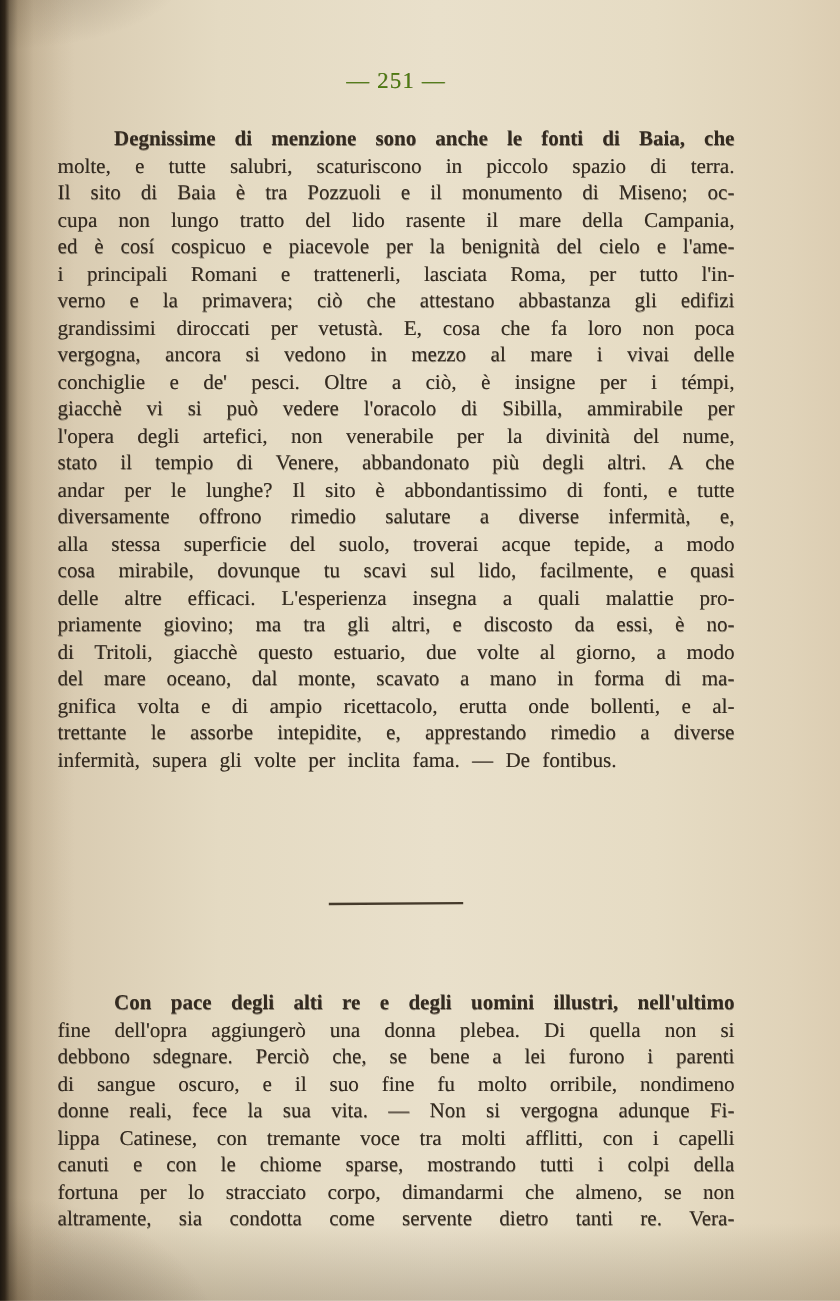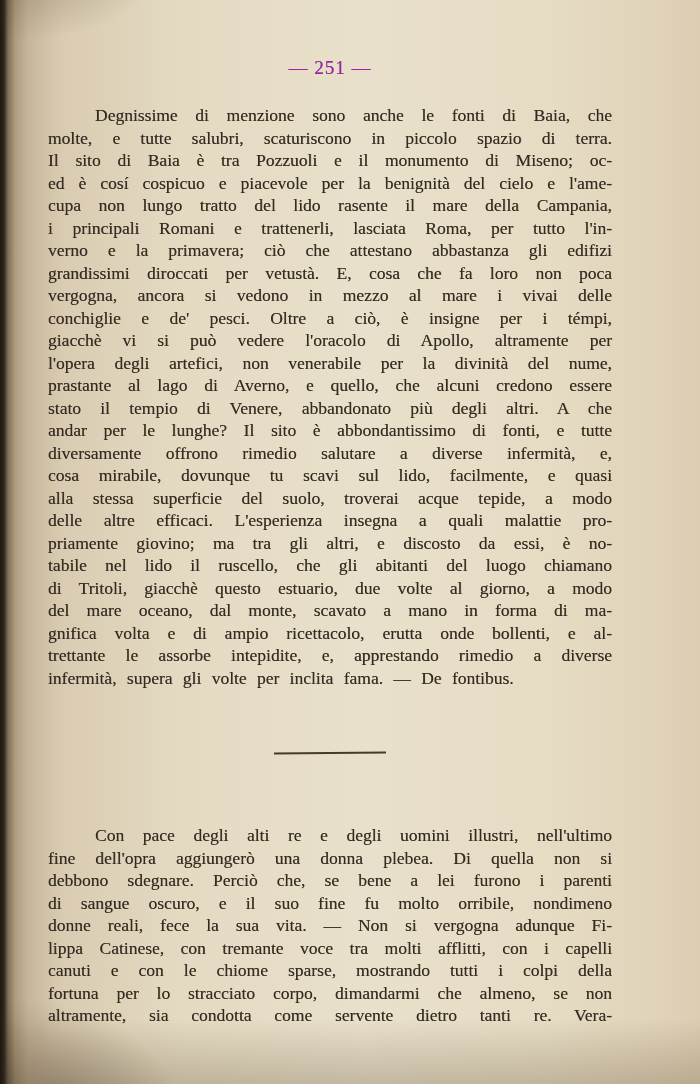--- a/index.html
+++ b/index.html
@@ -24,40 +24,40 @@
       linear-gradient(90deg, #c9b99d 0%, #d8cab0 7%, #e4dac2 26%, #e9e0cb 52%,
                       #e6dcc4 78%, #e0d3b9 94%, #dccdb2 100%);
   }
   .page-number {
     position: absolute;
     left: 48px; width: 564px;
     top: 57px;
     text-align: center;
     font-size: 19px;
     letter-spacing: 1px;
-    color: #a21caf;
+    color: #4d7c0f;
     text-shadow: 0.3px 0.3px 0.3px rgba(51,42,32,0.55);
   }
   .text-block {
     position: absolute;
     left: 48px;
     width: 564px;
     color: #332a20;
     font-size: 17.5px;
     line-height: 22.5px;
     text-shadow: 0.3px 0.3px 0.3px rgba(51,42,32,0.5);
   }
   #paragraph-1 { top: 104px; }
   #paragraph-2 { top: 824px; }
   .line {
     text-align: justify;
     text-align-last: justify;
     white-space: normal;
   }
-  .line.indent { text-indent: 47px; }
+  .line.indent { text-indent: 47px; font-weight: bold; }
   .line.end {
     text-align-last: left;
     word-spacing: 0.34em;
   }
   .italic { }
   .divider-row {
     position: absolute;
     left: 48px; width: 564px;
     top: 752px;
     display: flex;
@@ -71,38 +71,36 @@
 </style>
 </head>
 <body>
 
 <div class="page-number">— 251 —</div>
 
 <div id="paragraph-1" class="text-block">
     <div class="line indent"><span>Degnissime di menzione sono anche le fonti di Baia, che</span></div>
     <div class="line"><span>molte, e tutte salubri, scaturiscono in piccolo spazio di terra.</span></div>
     <div class="line"><span>Il sito di Baia è tra Pozzuoli e il monumento di Miseno; oc-</span></div>
+    <div class="line"><span>cupa non lungo tratto del lido rasente il mare della Campania,</span></div>
     <div class="line"><span>ed è cosí cospicuo e piacevole per la benignità del cielo e l'ame-</span></div>
-    <div class="line"><span>cupa non lungo tratto del lido rasente il mare della Campania,</span></div>
     <div class="line"><span>i principali Romani e trattenerli, lasciata Roma, per tutto l'in-</span></div>
     <div class="line"><span>verno e la primavera; ciò che attestano abbastanza gli edifizi</span></div>
     <div class="line"><span>grandissimi diroccati per vetustà. E, cosa che fa loro non poca</span></div>
     <div class="line"><span>vergogna, ancora si vedono in mezzo al mare i vivai delle</span></div>
     <div class="line"><span>conchiglie e de' pesci. Oltre a ciò, è insigne per i témpi,</span></div>
-    <div class="line"><span>giacchè vi si può vedere l'oracolo di Apollo, altramente per</span></div>
+    <div class="line"><span>giacchè vi si può vedere l'oracolo di Sibilla, ammirabile per</span></div>
     <div class="line"><span>l'opera degli artefici, non venerabile per la divinità del nume,</span></div>
-    <div class="line"><span>prastante al lago di Averno, e quello, che alcuni credono essere</span></div>
     <div class="line"><span>stato il tempio di Venere, abbandonato più degli altri. A che</span></div>
     <div class="line"><span>andar per le lunghe? Il sito è abbondantissimo di fonti, e tutte</span></div>
     <div class="line"><span>diversamente offrono rimedio salutare a diverse infermità, e,</span></div>
+    <div class="line"><span>alla stessa superficie del suolo, troverai acque tepide, a modo</span></div>
     <div class="line"><span>cosa mirabile, dovunque tu scavi sul lido, facilmente, e quasi</span></div>
-    <div class="line"><span>alla stessa superficie del suolo, troverai acque tepide, a modo</span></div>
     <div class="line"><span>delle altre efficaci. L'esperienza insegna a quali malattie pro-</span></div>
     <div class="line"><span>priamente giovino; ma tra gli altri, e discosto da essi, è no-</span></div>
-    <div class="line"><span>tabile nel lido il ruscello, che gli abitanti del luogo chiamano</span></div>
     <div class="line"><span>di Tritoli, giacchè questo estuario, due volte al giorno, a modo</span></div>
     <div class="line"><span>del mare oceano, dal monte, scavato a mano in forma di ma-</span></div>
     <div class="line"><span>gnifica volta e di ampio ricettacolo, erutta onde bollenti, e al-</span></div>
     <div class="line"><span>trettante le assorbe intepidite, e, apprestando rimedio a diverse</span></div>
     <div class="line end"><span>infermità, supera gli volte per inclita fama. — </span><span class="italic">De fontibus.</span></div>
   </div>
 
 <div class="divider-row">
   <div class="divider"></div>
 </div>

